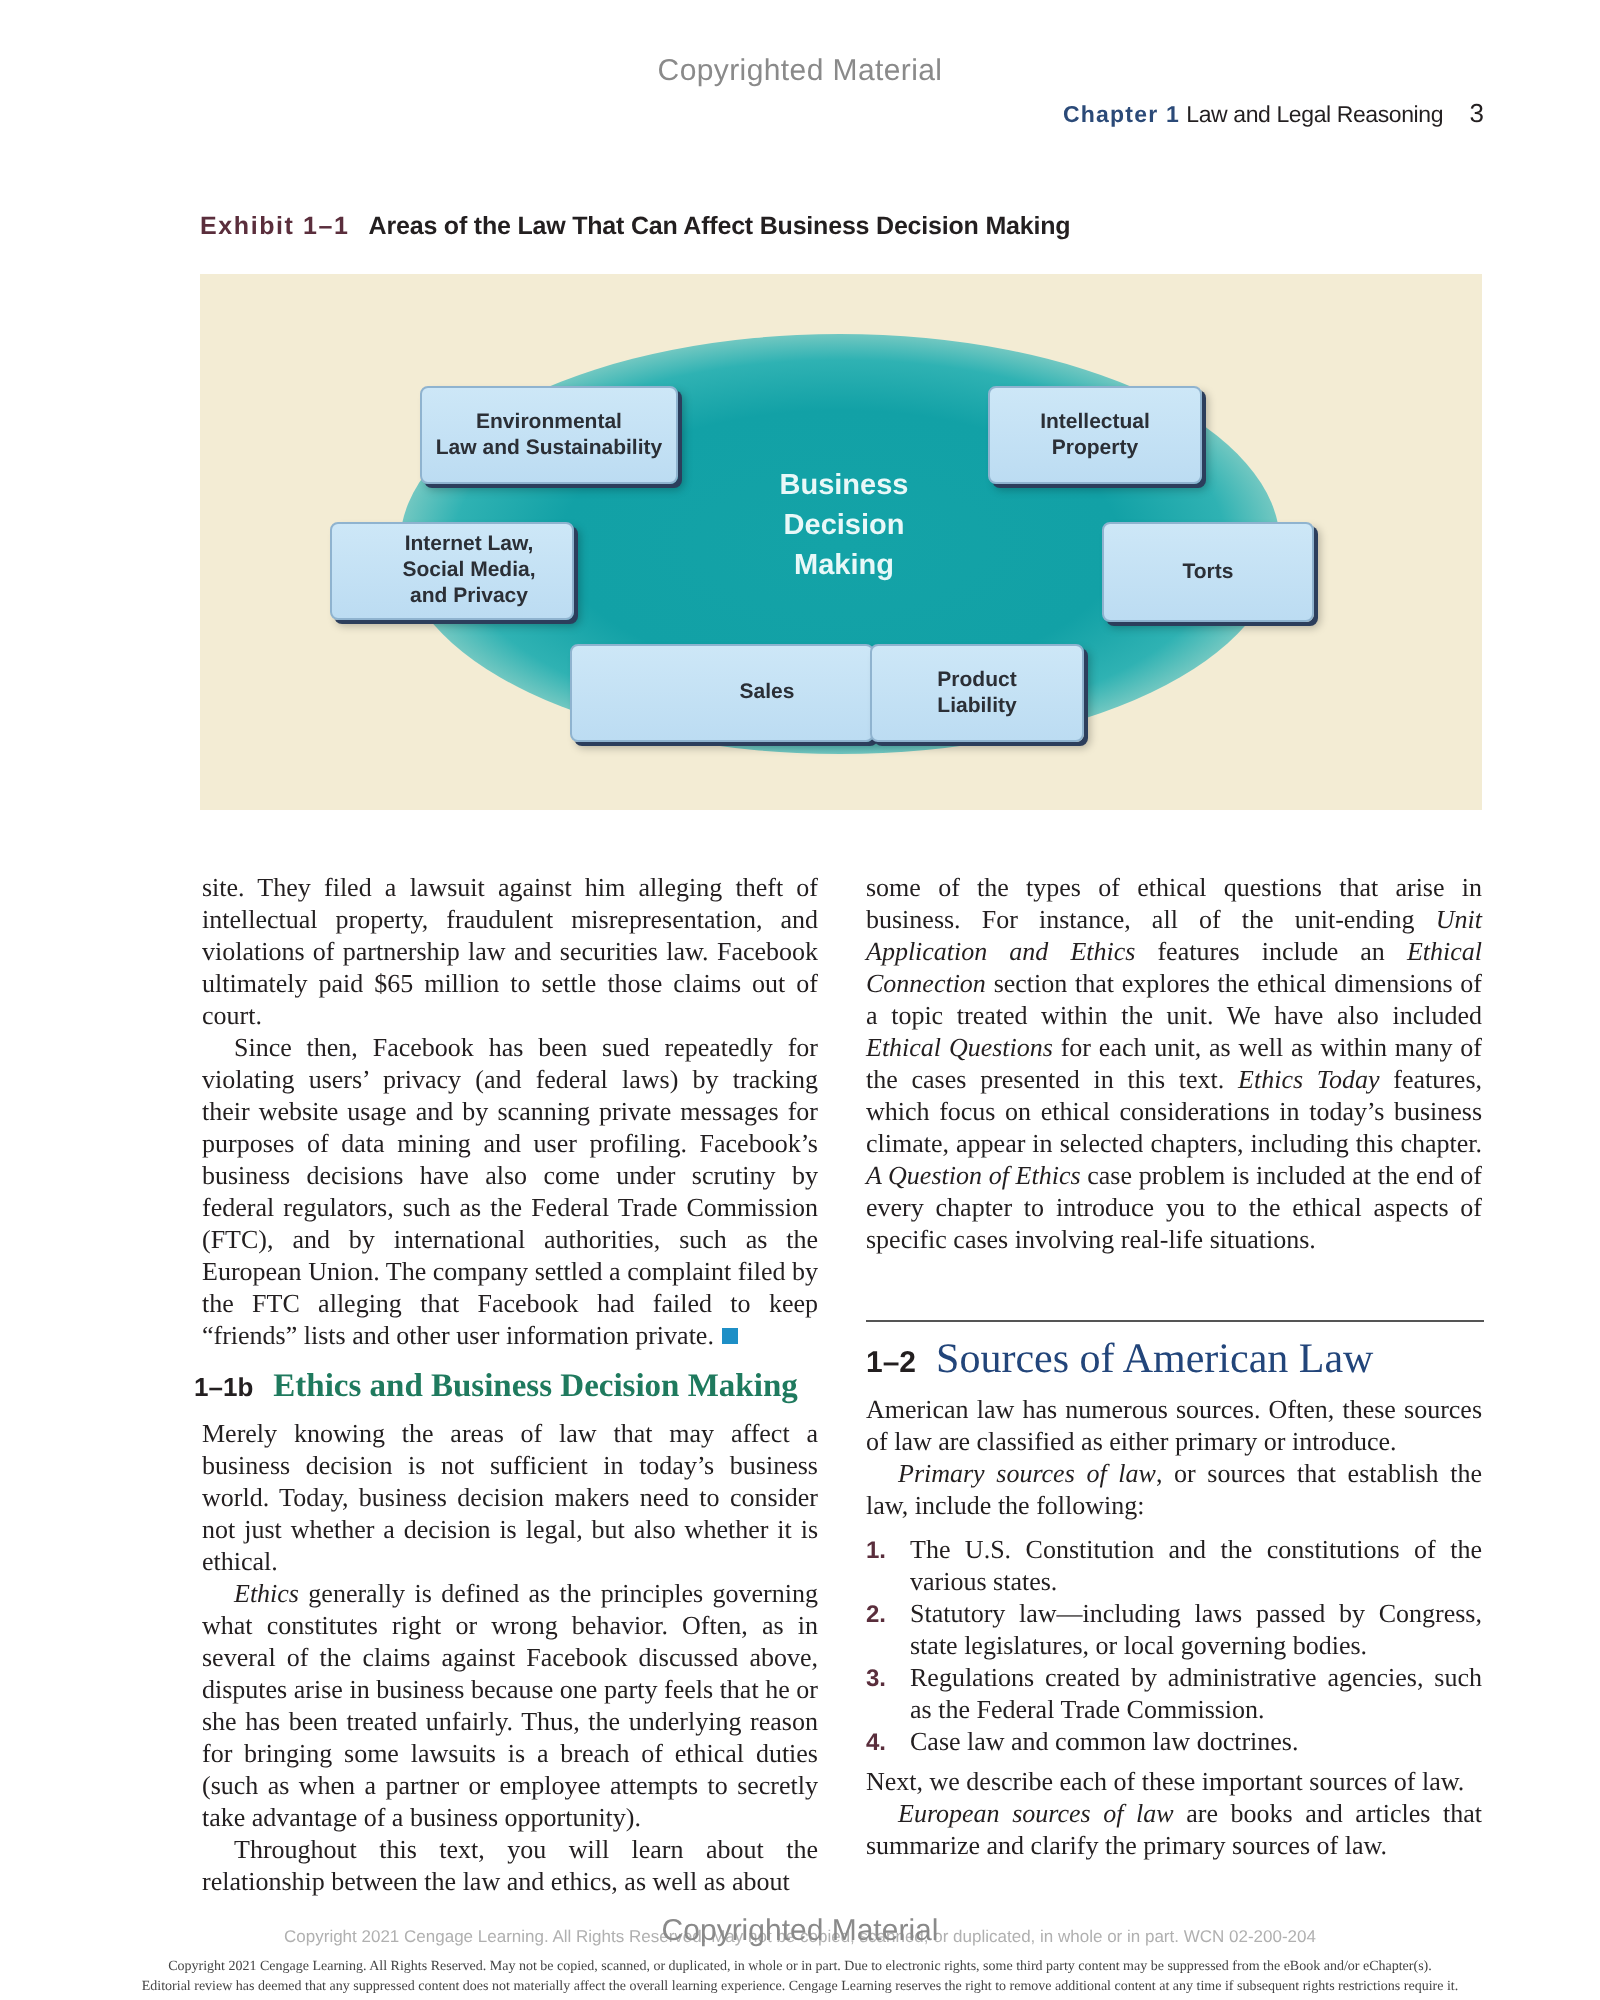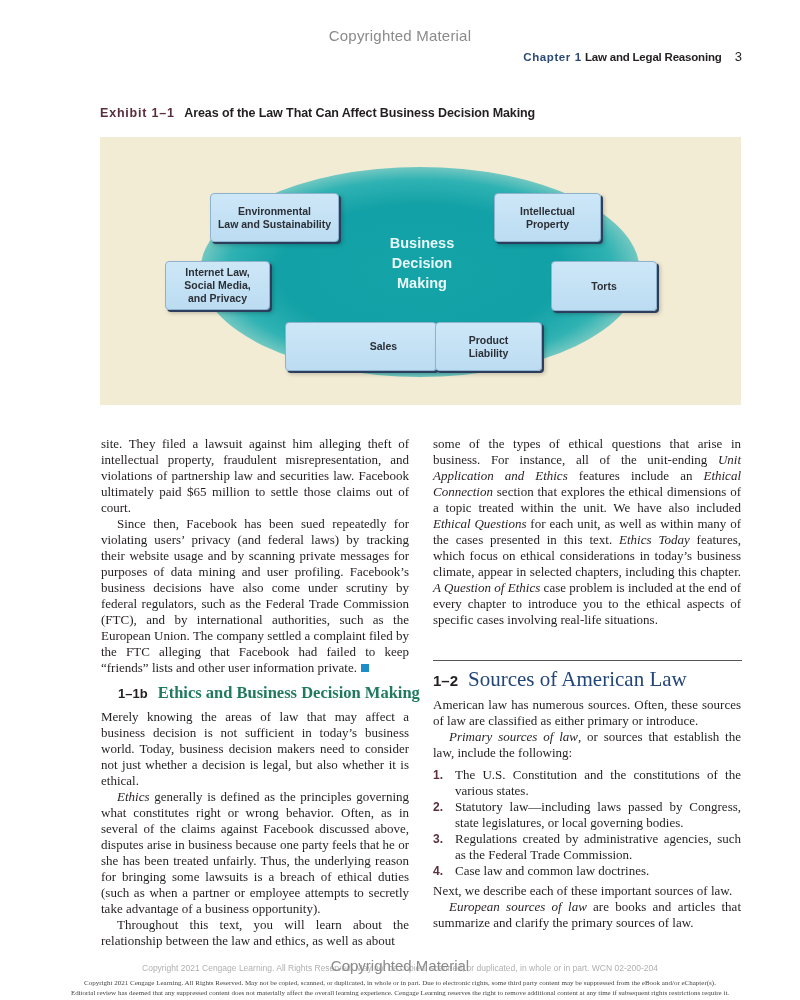--- a/index.html
+++ b/index.html
@@ -1,51 +1,51 @@
 <!DOCTYPE html>
 <html><head>
 <meta charset="utf-8">
 <style>
   html, body { margin: 0; padding: 0; background: #ffffff; }
   body { width: 800px; height: 1000px; position: relative; overflow: hidden; font-family: "Liberation Serif", serif; color: #231f20; }
   .wm-top { position: absolute; top: 27px; left: 0; width: 800px; text-align: center; font-family: "Liberation Sans", sans-serif; font-size: 15px; color: #8a8a8a; letter-spacing: 0.2px; }
   .running-head { position: absolute; top: 49px; right: 58px; font-family: "Liberation Sans", sans-serif; font-size: 11.5px; white-space: nowrap; }
   .running-head .ch { color: #2b4a78; font-weight: bold; letter-spacing: 0.6px; }
-  .running-head .title { color: #231f20; font-weight: bold; margin-right: 10px; letter-spacing: -0.2px; }
+  .running-head .title { color: #231f20; font-weight: normal; margin-right: 10px; letter-spacing: -0.2px; }
   .running-head .pg { color: #231f20; font-size: 13px; }
 
   .exhibit-title { position: absolute; top: 106px; left: 100px; font-family: "Liberation Sans", sans-serif; font-size: 12.5px; white-space: nowrap; }
   .exhibit-title .num { color: #5a2e3c; font-weight: bold; letter-spacing: 0.8px; margin-right: 6px; }
   .exhibit-title .txt { color: #231f20; font-weight: bold; letter-spacing: -0.1px; }
 
   .diagram { position: absolute; top: 137px; left: 100px; width: 641px; height: 268px; background: #f3ecd4; }
   .diagram .oval { position: absolute; left: 100px; top: 30px; width: 440px; height: 210px; border-radius: 50%;
     background: radial-gradient(ellipse at center, #14a3a7 0%, #12a1a6 45%, #2fb2b3 62%, rgba(120,205,200,0.6) 78%, rgba(243,236,212,0) 100%); }
   .center-label { position: absolute; left: 270px; top: 96px; width: 104px; text-align: center; color: #e8f8f8; font-family: "Liberation Sans", sans-serif; font-weight: bold; font-size: 14.5px; line-height: 20px; }
   .center-label span { display: block; }
   .box { position: absolute; background: linear-gradient(#cde7f7, #bcdcf2); border: 1px solid #8fb3cf; border-radius: 4px;
     box-shadow: 2px 2px 0 #2c3e5c, 3px 3px 4px rgba(0,0,0,0.25); display: flex; align-items: center; justify-content: center; text-align: center;
     font-family: "Liberation Sans", sans-serif; font-weight: bold; font-size: 10.5px; line-height: 13px; color: #2b2f36; }
   .box span { display: block; }
   .b-contracts { left: 268px; top: 16px; width: 106px; height: 47px; }
   .b-env { left: 110px; top: 56px; width: 127px; height: 47px; }
   .b-ip { left: 394px; top: 56px; width: 105px; height: 47px; }
-  .b-internet { left: 65px; top: 124px; width: 103px; height: 47px; }
+  .b-internet { left: 65px; top: 124px; width: 103px; height: 47px; padding-left: 17px; }
   .b-torts { left: 451px; top: 124px; width: 104px; height: 48px; }
   .b-sales { left: 185px; top: 185px; width: 105px; height: 47px; padding-left: 45px; }
   .b-product { left: 335px; top: 185px; width: 105px; height: 47px; }
 
   .col { position: absolute; width: 308px; font-size: 13px; line-height: 16px; text-align: justify; }
   .col-left { left: 101px; top: 436px; }
   .col-right { left: 433px; top: 436px; }
   .col p { margin: 0; }
   .col p.indent { text-indent: 16px; }
   .end-mark { display: inline-block; width: 8px; height: 8px; background: #1e8fc6; margin-left: 4px; vertical-align: 0px; }
 
-  .h-1b { position: absolute; left: 118px; top: 683px; white-space: nowrap; }
+  .h-1b { position: absolute; left: 97px; top: 683px; white-space: nowrap; }
   .h-1b .num { font-family: "Liberation Sans", sans-serif; font-weight: bold; font-size: 13px; color: #231f20; margin-right: 6px; }
   .h-1b .txt { font-weight: bold; font-size: 16.5px; color: #1f7a5e; }
   .col-left2 { left: 101px; top: 709px; }
 
   .rule { position: absolute; left: 433px; top: 660px; width: 309px; height: 1px; background: #555; }
   .h-12 { position: absolute; left: 433px; top: 667px; white-space: nowrap; }
   .h-12 .num { font-family: "Liberation Sans", sans-serif; font-weight: bold; font-size: 15px; color: #231f20; margin-right: 6px; }
   .h-12 .txt { font-size: 21px; color: #22457a; }
   .col-right2 { left: 433px; top: 697px; }
   .ol { margin: 6px 0 4px 0; padding: 0; list-style: none; }

